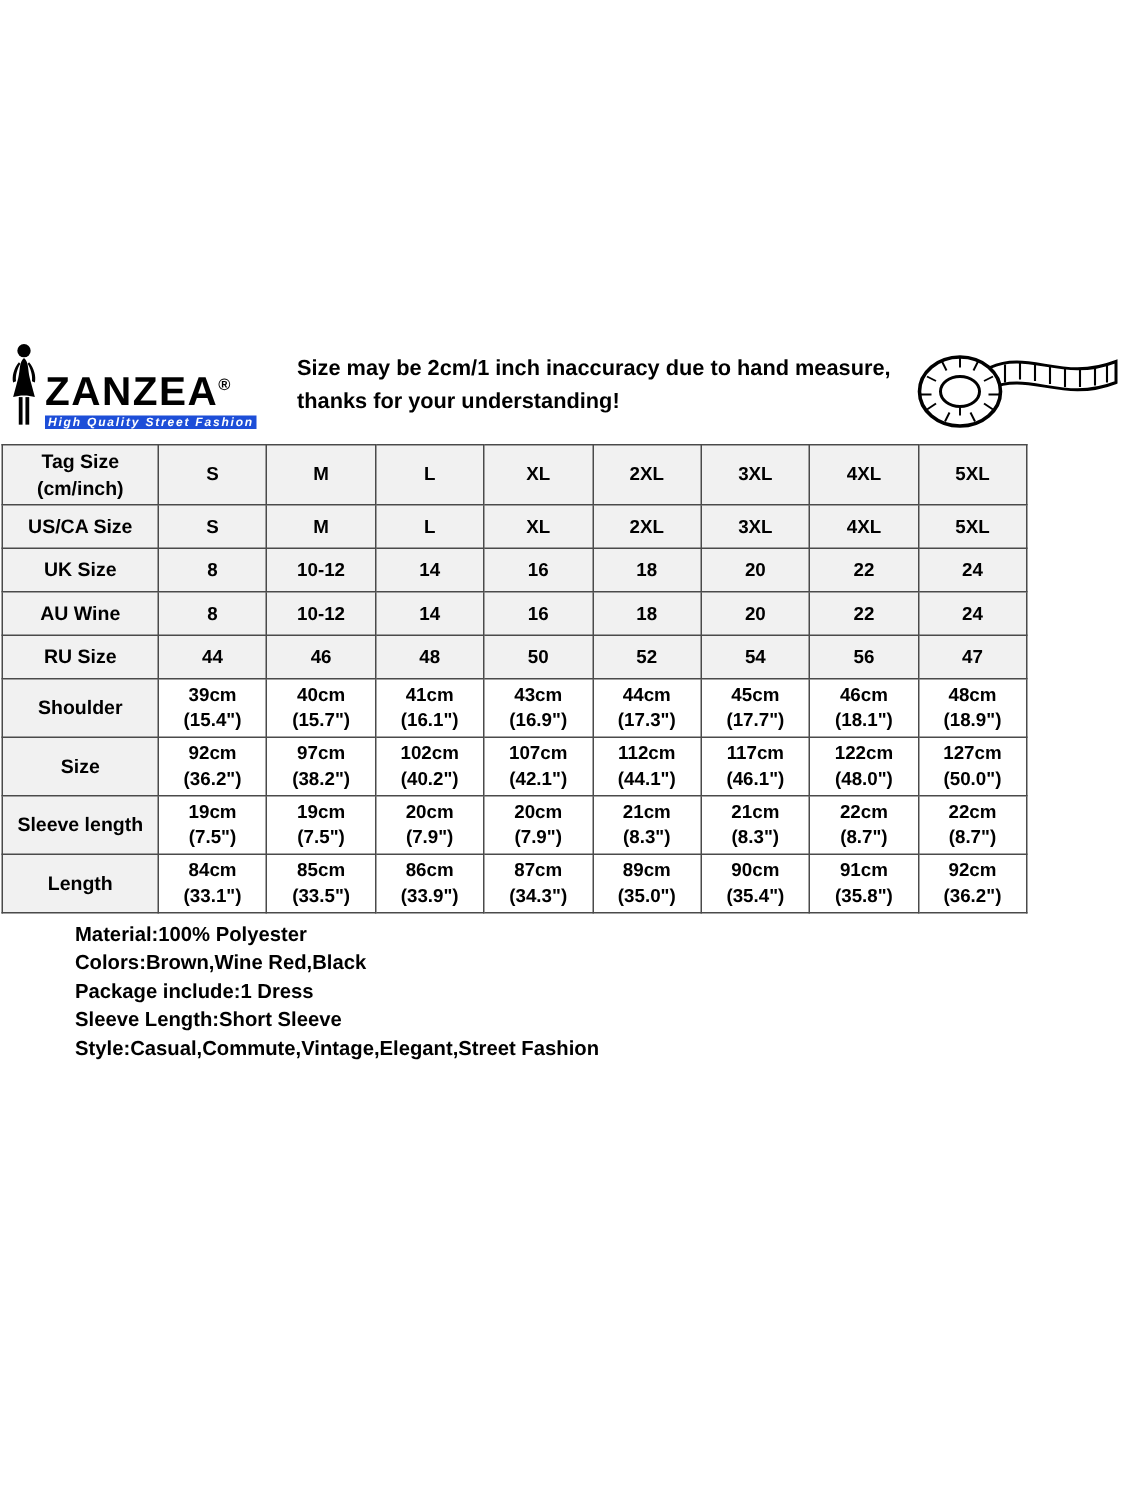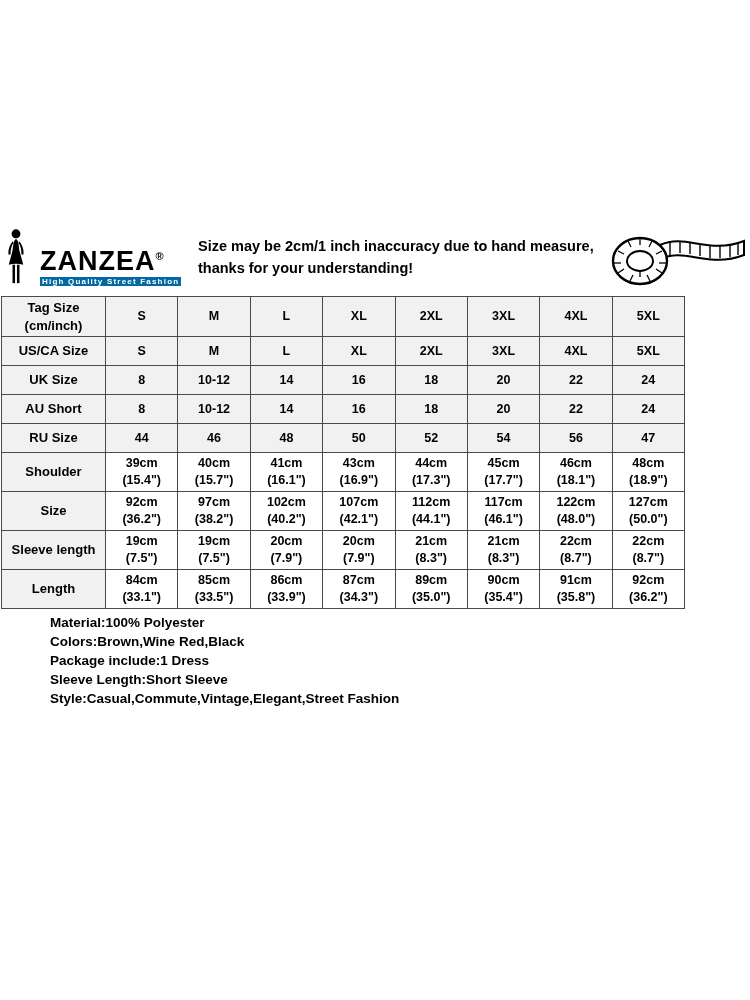--- a/index.html
+++ b/index.html
@@ -7,27 +7,27 @@
     width:750px;height:1000px;overflow:hidden;
     font-family:"Liberation Sans","DejaVu Sans",sans-serif;
     color:#000;
   }
   .top-spacer{height:224px;}
   
   .header{
     display:flex;align-items:center;
     padding:0 4px 6px 4px;height:66px;
   }
-  .logo-block{width:190px;display:flex;align-items:flex-end;flex-shrink:0;gap:10px;}
+  .logo-block{width:190px;display:flex;align-items:flex-end;flex-shrink:0;}
   .figure-wrap{width:24px;height:58px;margin-right:2px;flex-shrink:0;}
   .logo-text-col{display:inline-block;}
   .brand-line{font-weight:bold;font-size:27px;letter-spacing:1px;line-height:1;white-space:nowrap;}
   .brand-line sup{font-size:11px;font-weight:bold;}
   .tagline-bar{
-    background:#0369a1;color:#fff;font-weight:bold;
+    background:#1d4ed8;color:#fff;font-style:italic;font-weight:bold;
     font-size:8px;letter-spacing:1.2px;text-align:center;
     padding:0 2px;margin-top:2px;white-space:nowrap;
   }
   .notice{
     flex:1;text-align:left;font-weight:bold;font-size:14.5px;line-height:1.55;
     padding:0 4px;
   }
   .tape-wrap{width:138px;height:64px;flex-shrink:0;}
   
   table.size-table{
@@ -155,21 +155,21 @@
         <td class="shaded">8</td>
         <td class="shaded">10-12</td>
         <td class="shaded">14</td>
         <td class="shaded">16</td>
         <td class="shaded">18</td>
         <td class="shaded">20</td>
         <td class="shaded">22</td>
         <td class="shaded">24</td>
       </tr>
       <tr class="size-row">
-        <td class="label-cell shaded">AU Short</td>
+        <td class="label-cell shaded">AU Wine</td>
         <td class="shaded">8</td>
         <td class="shaded">10-12</td>
         <td class="shaded">14</td>
         <td class="shaded">16</td>
         <td class="shaded">18</td>
         <td class="shaded">20</td>
         <td class="shaded">22</td>
         <td class="shaded">24</td>
       </tr>
       <tr class="size-row">

